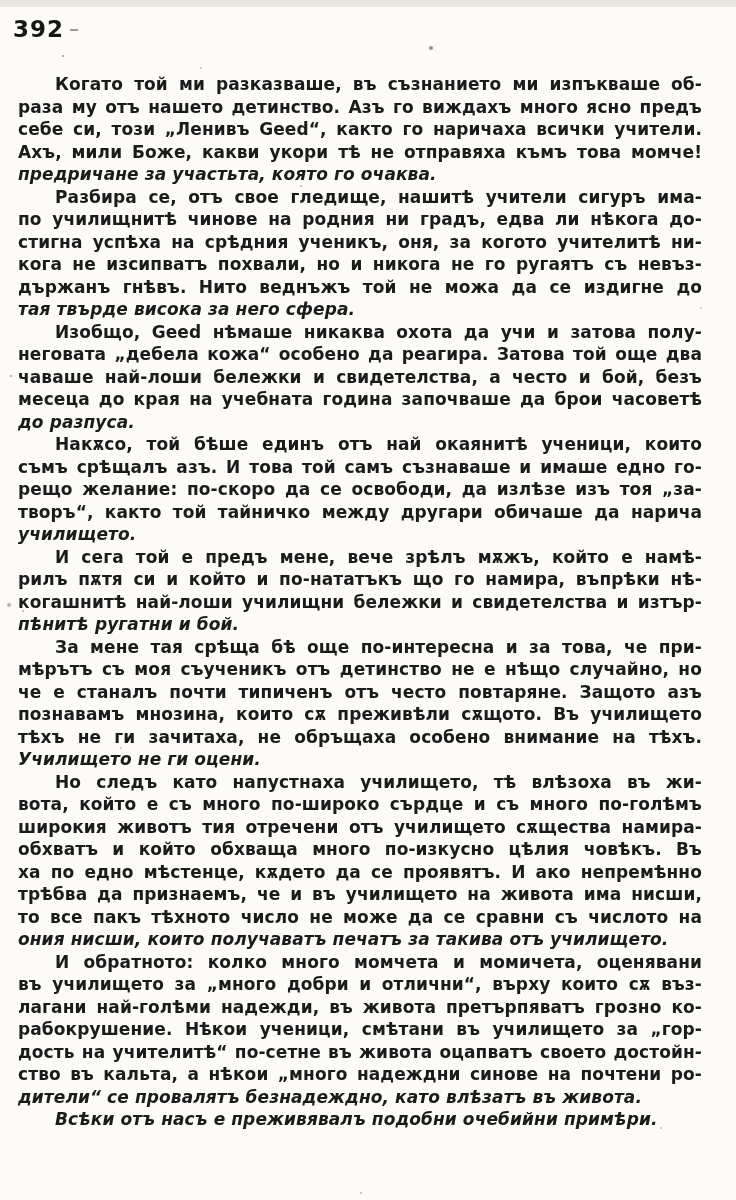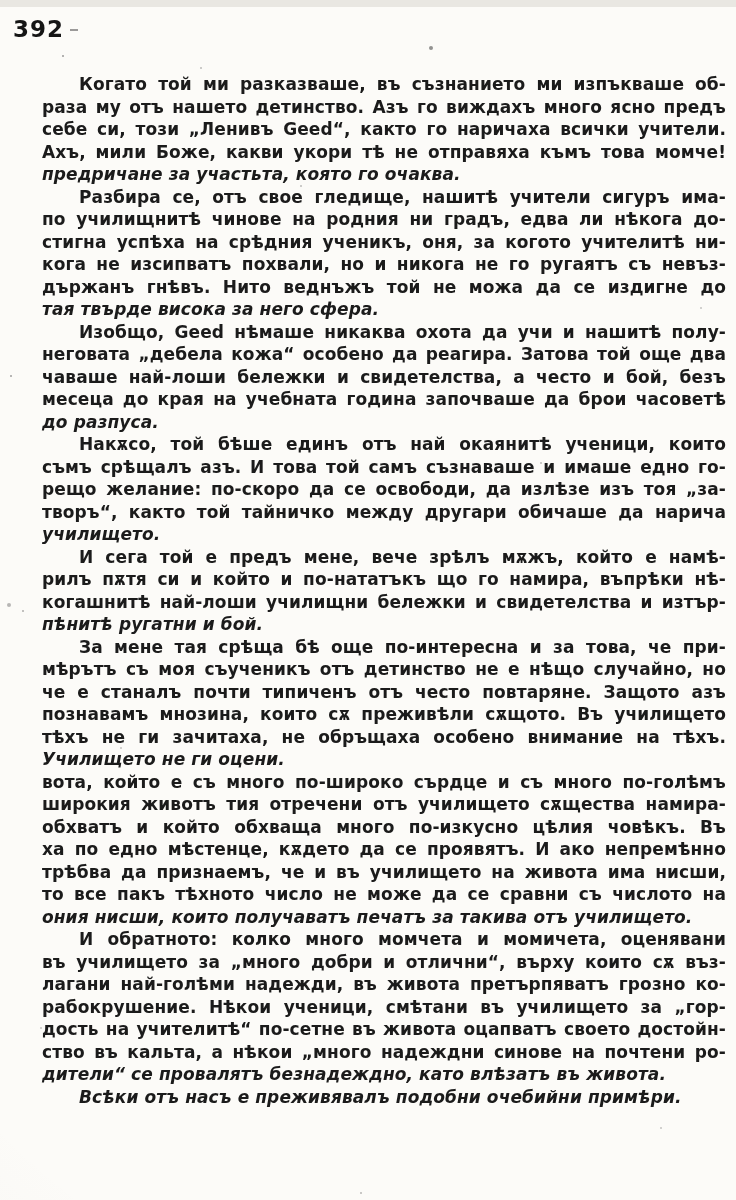--- a/index.html
+++ b/index.html
@@ -40,21 +40,21 @@
     display: inline-block;
     width: 8px;
     height: 2px;
     background: #4a4a4a;
     margin-left: 6px;
     vertical-align: 6px;
     opacity: .55;
   }
   .text-block {
     position: absolute;
-    left: 42px;
+    left: 18px;
     top: 66px;
     width: 684px;
   }
   .text-line {
     height: 22.5px;
     line-height: 22.5px;
     font-size: 17px;
     font-weight: 700;
     letter-spacing: 0.1px;
     white-space: nowrap;        
@@ -106,40 +106,41 @@
       <div class="text-line">раза му отъ нашето детинство. Азъ го виждахъ много ясно предъ</div>
       <div class="text-line">себе си, този „Ленивъ Geed“, както го наричаха всички учители.</div>
       <div class="text-line">Ахъ, мили Боже, какви укори тѣ не отправяха къмъ това момче!</div>
       <div class="text-line last">предричане за участьта, която го очаква.</div>
       <div class="text-line first">Разбира се, отъ свое гледище, нашитѣ учители сигуръ има-</div>
       <div class="text-line">по училищнитѣ чинове на родния ни градъ, едва ли нѣкога до-</div>
       <div class="text-line">стигна успѣха на срѣдния ученикъ, оня, за когото учителитѣ ни-</div>
       <div class="text-line">кога не изсипватъ похвали, но и никога не го ругаятъ съ невъз-</div>
       <div class="text-line">държанъ гнѣвъ. Нито веднъжъ той не можа да се издигне до</div>
       <div class="text-line last">тая твърде висока за него сфера.</div>
-      <div class="text-line first">Изобщо, Geed нѣмаше никаква охота да учи и нашитѣ полу-</div>
+      <div class="text-line first">Изобщо, Geed нѣмаше никаква охота да учи и затова полу-</div>
       <div class="text-line">неговата „дебела кожа“ особено да реагира. Затова той още два</div>
       <div class="text-line">чаваше най-лоши бележки и свидетелства, а често и бой, безъ</div>
       <div class="text-line">месеца до края на учебната година започваше да брои часоветѣ</div>
       <div class="text-line last">до разпуса.</div>
       <div class="text-line first">Накѫсо, той бѣше единъ отъ най окаянитѣ ученици, които</div>
       <div class="text-line">съмъ срѣщалъ азъ. И това той самъ съзнаваше и имаше едно го-</div>
       <div class="text-line">рещо желание: по-скоро да се освободи, да излѣзе изъ тоя „за-</div>
       <div class="text-line">творъ“, както той тайничко между другари обичаше да нарича</div>
       <div class="text-line last">училището.</div>
       <div class="text-line first">И сега той е предъ мене, вече зрѣлъ мѫжъ, който е намѣ-</div>
       <div class="text-line">рилъ пѫтя си и който и по-нататъкъ що го намира, въпрѣки нѣ-</div>
       <div class="text-line">когашнитѣ най-лоши училищни бележки и свидетелства и изтър-</div>
       <div class="text-line last">пѣнитѣ ругатни и бой.</div>
       <div class="text-line first">За мене тая срѣща бѣ още по-интересна и за това, че при-</div>
       <div class="text-line">мѣрътъ съ моя съученикъ отъ детинство не е нѣщо случайно, но</div>
       <div class="text-line">че е станалъ почти типиченъ отъ често повтаряне. Защото азъ</div>
       <div class="text-line">познавамъ мнозина, които сѫ преживѣли сѫщото. Въ училището</div>
       <div class="text-line">тѣхъ не ги зачитаха, не обръщаха особено внимание на тѣхъ.</div>
       <div class="text-line last">Училището не ги оцени.</div>
+      <div class="text-line first">Но следъ като напустнаха училището, тѣ влѣзоха въ жи-</div>
       <div class="text-line">вота, който е съ много по-широко сърдце и съ много по-голѣмъ</div>
       <div class="text-line">широкия животъ тия отречени отъ училището сѫщества намира-</div>
       <div class="text-line">обхватъ и който обхваща много по-изкусно цѣлия човѣкъ. Въ</div>
       <div class="text-line">ха по едно мѣстенце, кѫдето да се проявятъ. И ако непремѣнно</div>
       <div class="text-line">трѣбва да признаемъ, че и въ училището на живота има нисши,</div>
       <div class="text-line">то все пакъ тѣхното число не може да се сравни съ числото на</div>
       <div class="text-line last">ония нисши, които получаватъ печатъ за такива отъ училището.</div>
       <div class="text-line first">И обратното: колко много момчета и момичета, оценявани</div>
       <div class="text-line">въ училището за „много добри и отлични“, върху които сѫ въз-</div>
       <div class="text-line">лагани най-голѣми надежди, въ живота претърпяватъ грозно ко-</div>

